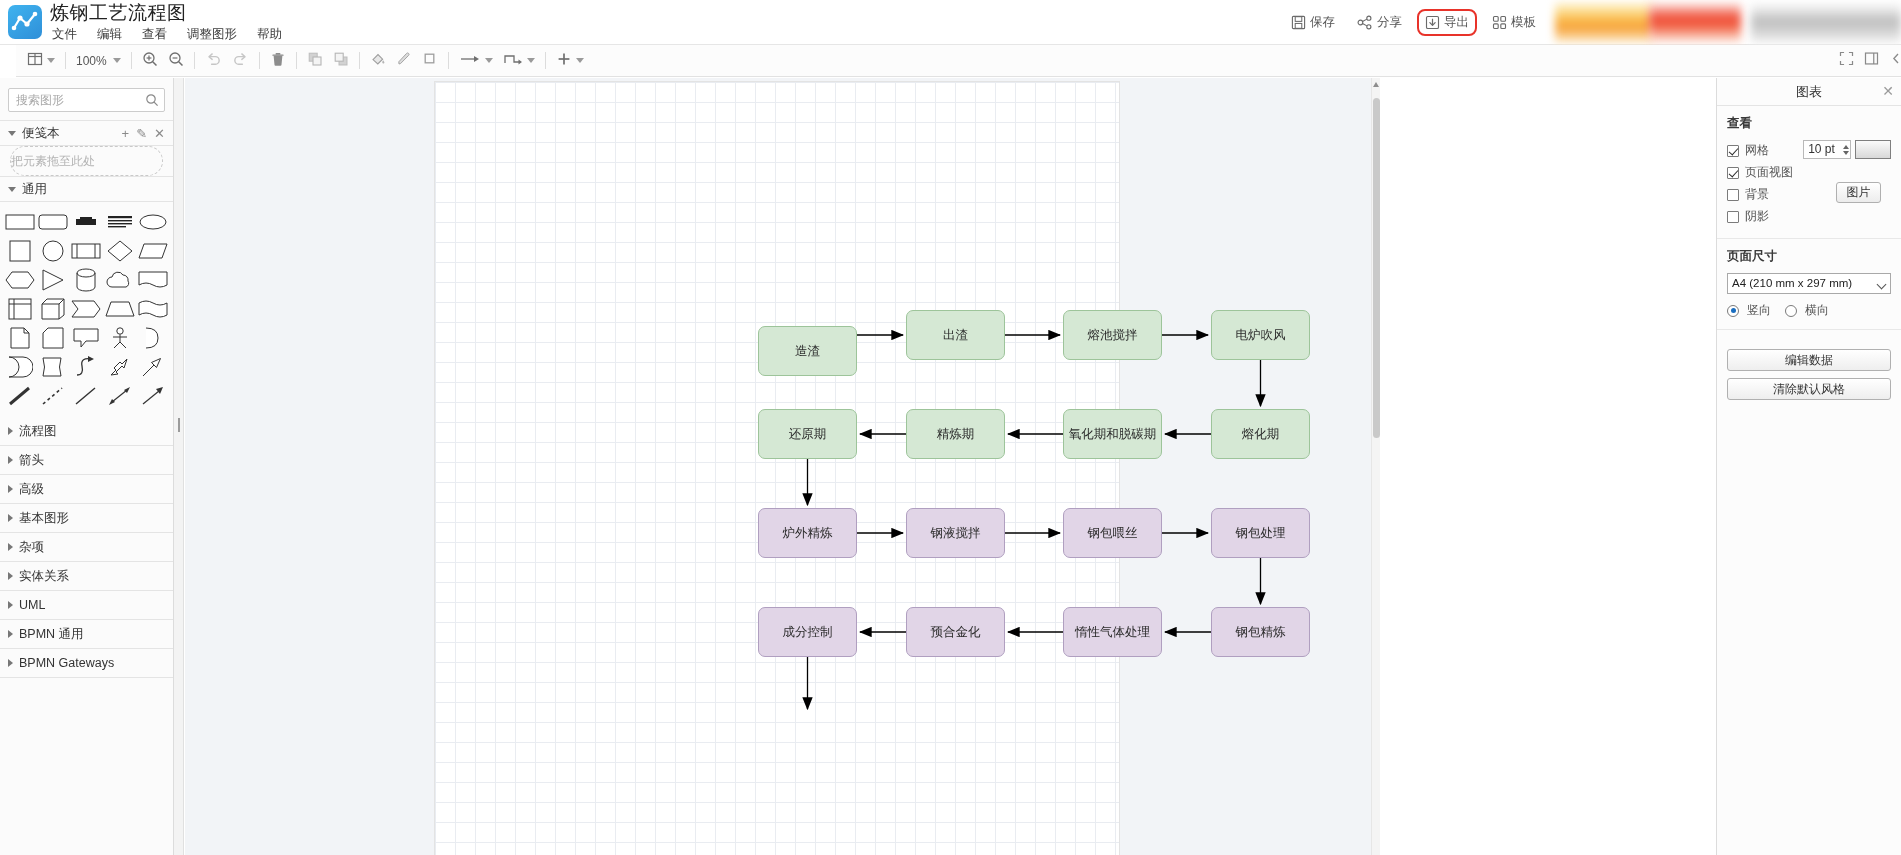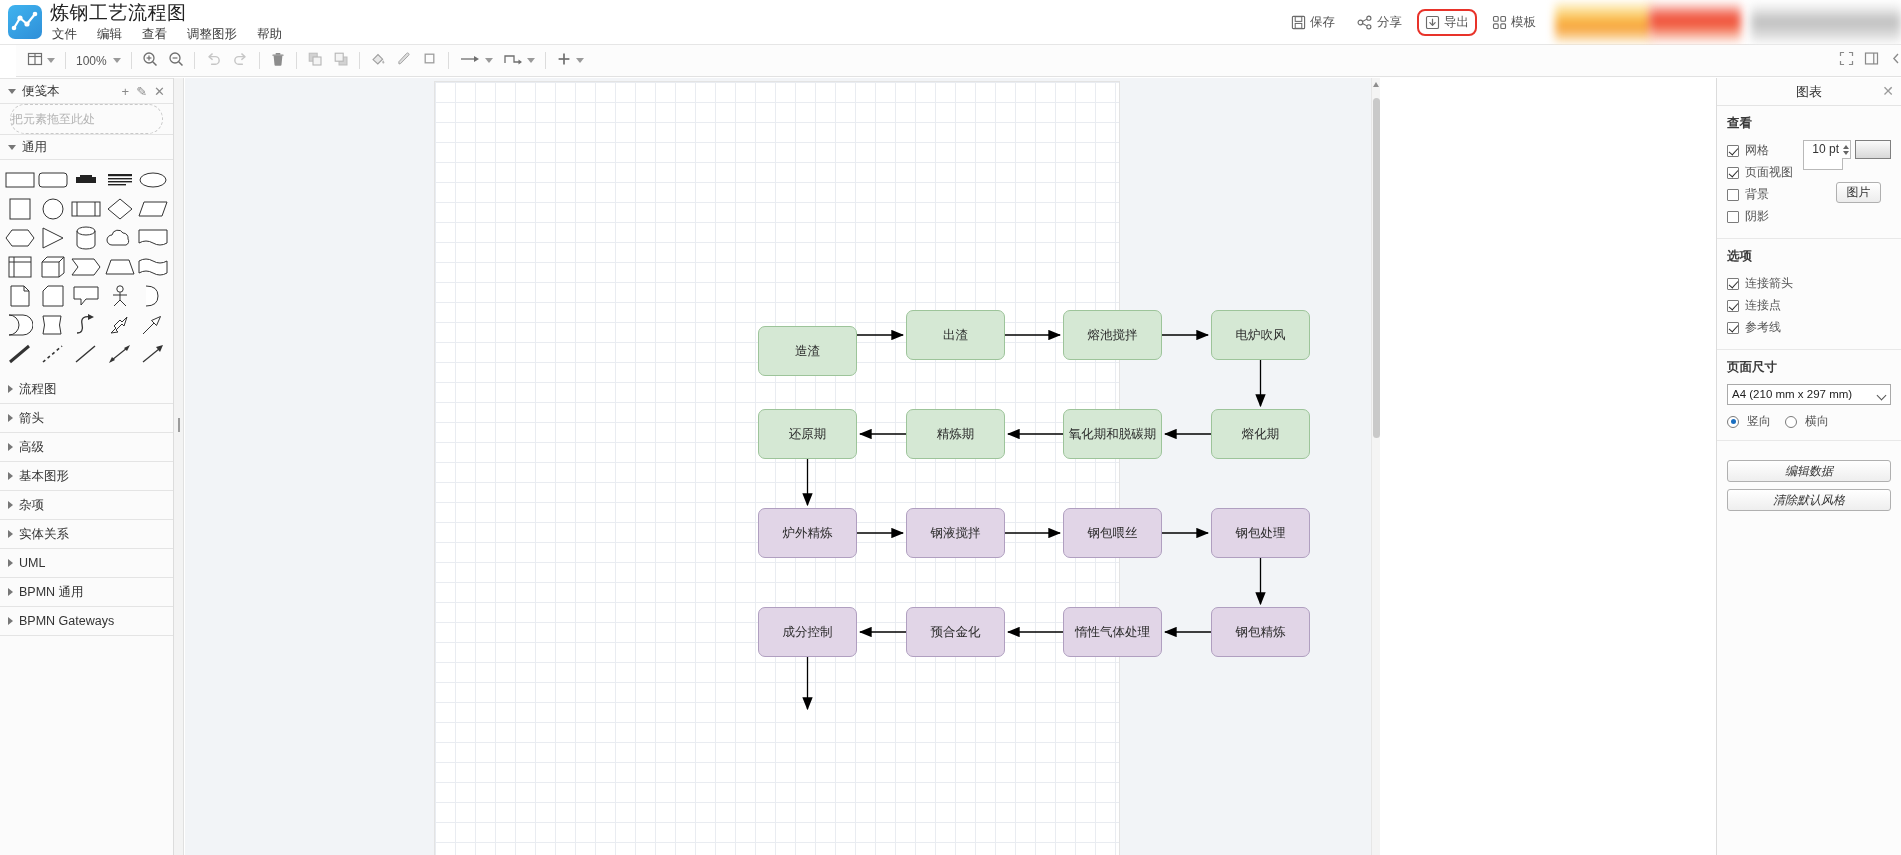--- a/index.html
+++ b/index.html
@@ -197,23 +197,23 @@
   .cb {
     width: 12px; height: 12px; border: 1px solid #7b7b7b; background: #fff;
     margin-right: 6px; position: relative; flex: 0 0 auto; border-radius: 1px;
   }
   .cb.on::after {
     content: ""; position: absolute; left: 3px; top: 0px; width: 4px; height: 8px;
     border: solid #2b2b2b; border-width: 0 1.6px 1.6px 0; transform: rotate(42deg);
   }
   .rp-label { font-size: 12px; color: #555; }
   .gridsize {
-    position: absolute; right: 48px; top: 0; width: 40px; height: 30px;
+    position: absolute; right: 48px; top: 0; width: 40px; height: 19px;
     border: 1px solid #b9b9b9; background: #fff; font-size: 12px; color: #333;
-    text-align: right; padding-right: 3px; line-height: 17px;
+    text-align: center; padding-right: 3px; line-height: 17px;
   }
   .spin {
     position: absolute; right: 40px; top: 0; width: 9px; height: 19px;
     display: flex; flex-direction: column; justify-content: center; align-items: center;
     border: 1px solid #b9b9b9; border-left: 0; background: #fff;
   }
   .spin i { display:block; width:0; height:0; }
   .spin .up { border-left:3px solid transparent;border-right:3px solid transparent;border-bottom:4px solid #666;margin-bottom:2px;}
   .spin .dn { border-left:3px solid transparent;border-right:3px solid transparent;border-top:4px solid #666;}
   .colorswatch {
@@ -244,21 +244,21 @@
   .rd.on::after {
     content: ""; position: absolute; left: 2.5px; top: 2.5px; width: 5px; height: 5px;
     background: #1a6ec0; border-radius: 50%;
   }
   .rp-btn {
     width: 100%; height: 22px; border: 1px solid #b0b0b0; border-radius: 3px;
     background: linear-gradient(#ffffff,#eeeeee);
     font-size: 12px; color: #333; display: flex; align-items: center; justify-content: center;
     margin-top: 7px; cursor: default;
   }
-  .rp-actions { padding: 12px 10px; font-style: italic; }
+  .rp-actions { padding: 12px 10px; }
 </style>
 </head>
 <body>
 
 <div class="app">
 
   <div class="header">
     <div class="logo">
       <svg width="34" height="34" viewBox="0 0 34 34">
         <polyline points="6,23 12,13 19,19 27,9" fill="none" stroke="#ffffff" stroke-width="2.2" stroke-linecap="round" stroke-linejoin="round"></polyline>
@@ -499,20 +499,31 @@
         <span>
           <svg width="15" height="15" viewBox="0 0 16 16">
             <polyline points="9.6,3.2 5.2,8 9.6,12.8" fill="none" stroke="#8a8a8a" stroke-width="1.4"></polyline>
           </svg>
         </span>
       </div>
     </div>
   </div>
 
   <div class="leftpanel">
+    <div class="search-wrap">
+      <div class="search-box">
+        <input type="text" value="" placeholder="搜索图形" style="">
+        <span class="search-ico">
+          <svg width="14" height="14" viewBox="0 0 14 14">
+            <circle cx="6" cy="6" r="4.2" fill="none" stroke="#8a8a8a" stroke-width="1.2"></circle>
+            <line x1="9.1" y1="9.1" x2="12.6" y2="12.6" stroke="#8a8a8a" stroke-width="1.3"></line>
+          </svg>
+        </span>
+      </div>
+    </div>
 
     <div class="sect-head">
       <i class="tri down"></i>
       <span>便笺本</span>
       <span class="spacer">
         <span class="act">+</span>
         <span class="act">✎</span>
         <span class="act">✕</span>
       </span>
     </div>
@@ -885,35 +896,20 @@
         <span class="rp-label">背景</span>
         <span class="imgbtn">图片</span>
       </div>
 
       <div class="rp-row">
         <span class="cb"></span>
         <span class="rp-label">阴影</span>
       </div>
     </div>
 
-    <div class="rp-sec">
-      <div class="rp-h">选项</div>
-      <div class="rp-row">
-        <span class="cb on"></span>
-        <span class="rp-label">连接箭头</span>
-      </div>
-      <div class="rp-row">
-        <span class="cb on"></span>
-        <span class="rp-label">连接点</span>
-      </div>
-      <div class="rp-row">
-        <span class="cb on"></span>
-        <span class="rp-label">参考线</span>
-      </div>
-    </div>
 
     <div class="rp-sec">
       <div class="rp-h">页面尺寸</div>
       <div class="select">
         <span>A4 (210 mm x 297 mm)</span>
         <i class="chev"></i>
       </div>
       <div class="radio-row">
         <span class="rd on"></span>
         <span class="rp-label">竖向</span>

